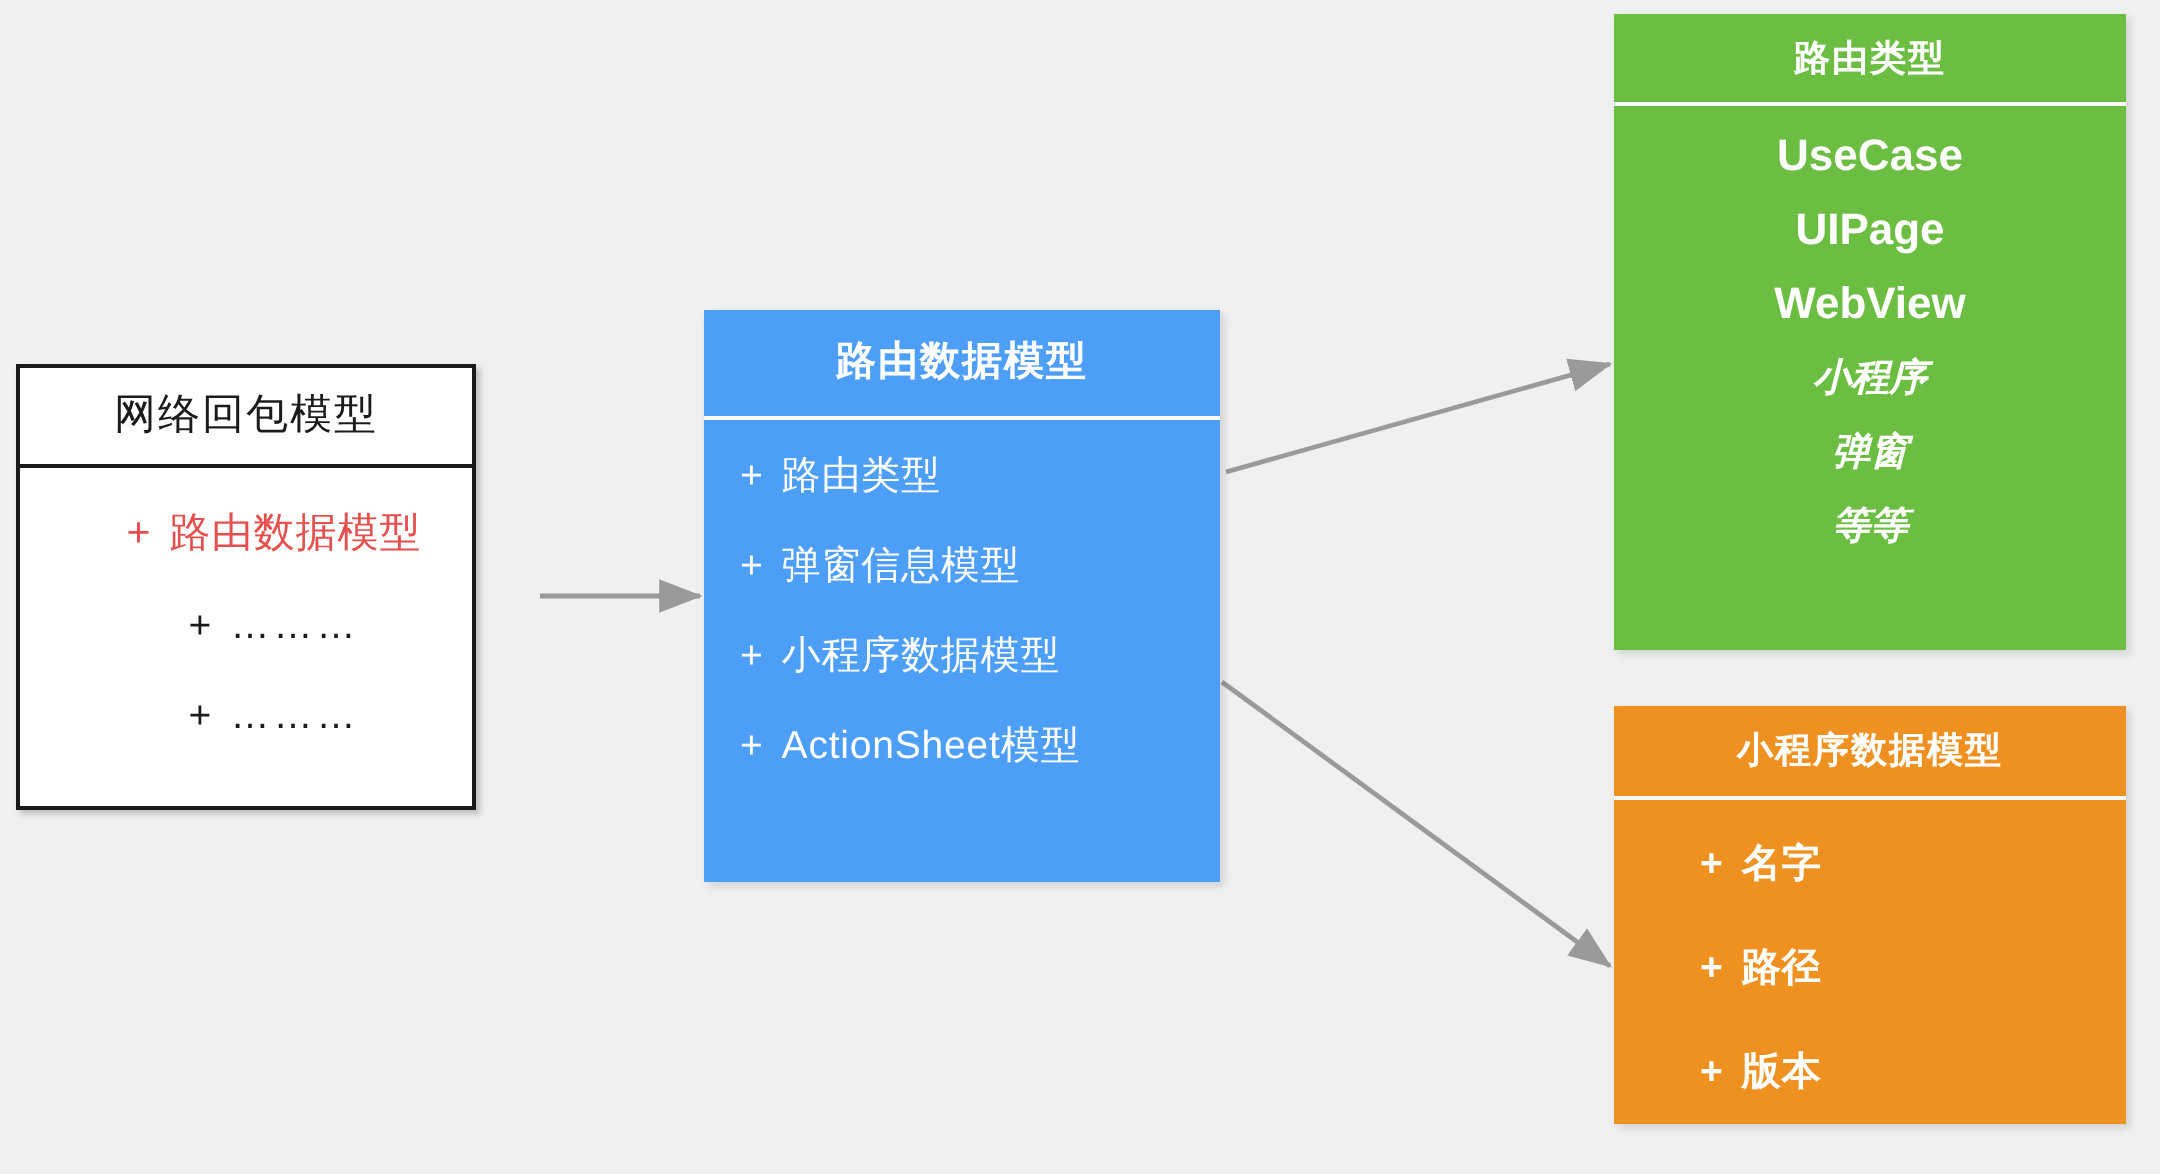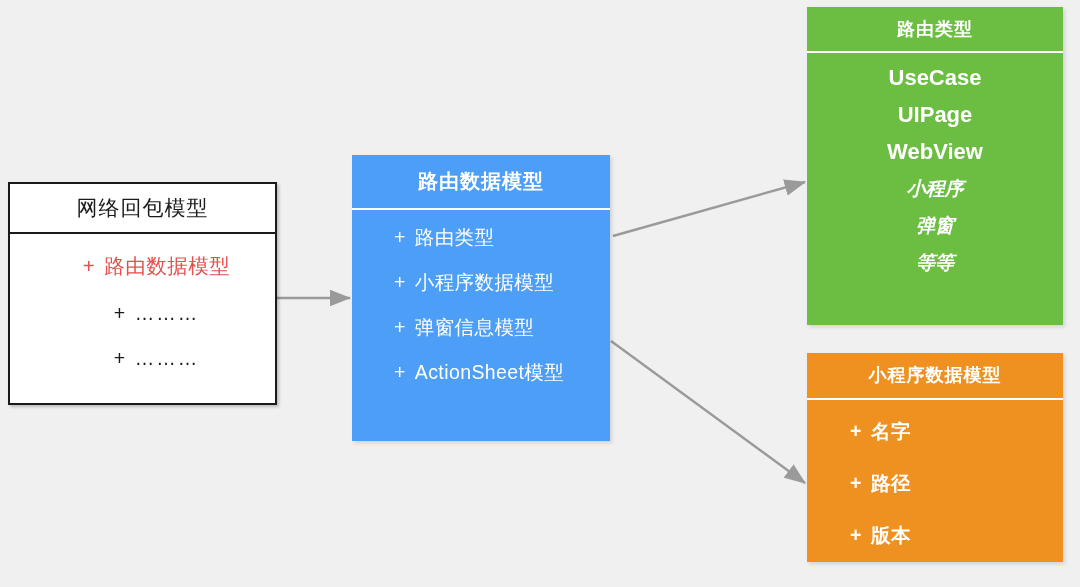--- a/index.html
+++ b/index.html
@@ -21,21 +21,21 @@
     height: 587px;
   }
   .uml-box {
     position: absolute;
     box-sizing: border-box;
   }
   
   .box-white {
     left: 8px;
     top: 182px;
-    width: 269px;
+    width: 230px;
     height: 223px;
     background: #ffffff;
     border: 2.5px solid #1a1a1a;
     box-shadow: 2px 2px 3px rgba(0,0,0,0.22);
   }
   .box-white .uml-title {
     height: 48px;
     line-height: 48px;
     text-align: center;
     font-size: 21px;
@@ -80,21 +80,20 @@
     line-height: 53px;
     text-align: center;
     font-size: 20px;
     font-weight: bold;
     color: #ffffff;
     border-bottom: 2.5px solid #ffffff;
     letter-spacing: 1px;
   }
   .box-blue .uml-body {
     padding: 14px 0 0 18px;
-    margin-left: 24px;
   }
   .box-blue .uml-row {
     font-size: 19.5px;
     color: #ffffff;
     margin-bottom: 18px;
     white-space: nowrap;
     letter-spacing: 0.4px;
   }
 
   
@@ -203,24 +202,24 @@
     </div>
   </div>
 
   <div class="uml-box box-blue">
     <div class="uml-title">路由数据模型</div>
     <div class="uml-body">
       <div class="uml-row">
         <span class="plus">+</span><span>路由类型</span>
       </div>
       <div class="uml-row">
+        <span class="plus">+</span><span>弹窗信息模型</span>
+      </div>
+      <div class="uml-row">
         <span class="plus">+</span><span>小程序数据模型</span>
-      </div>
-      <div class="uml-row">
-        <span class="plus">+</span><span>弹窗信息模型</span>
       </div>
       <div class="uml-row">
         <span class="plus">+</span><span>ActionSheet模型</span>
       </div>
     </div>
   </div>
 
   <div class="uml-box box-green">
     <div class="uml-title">路由类型</div>
     <div class="uml-body">

